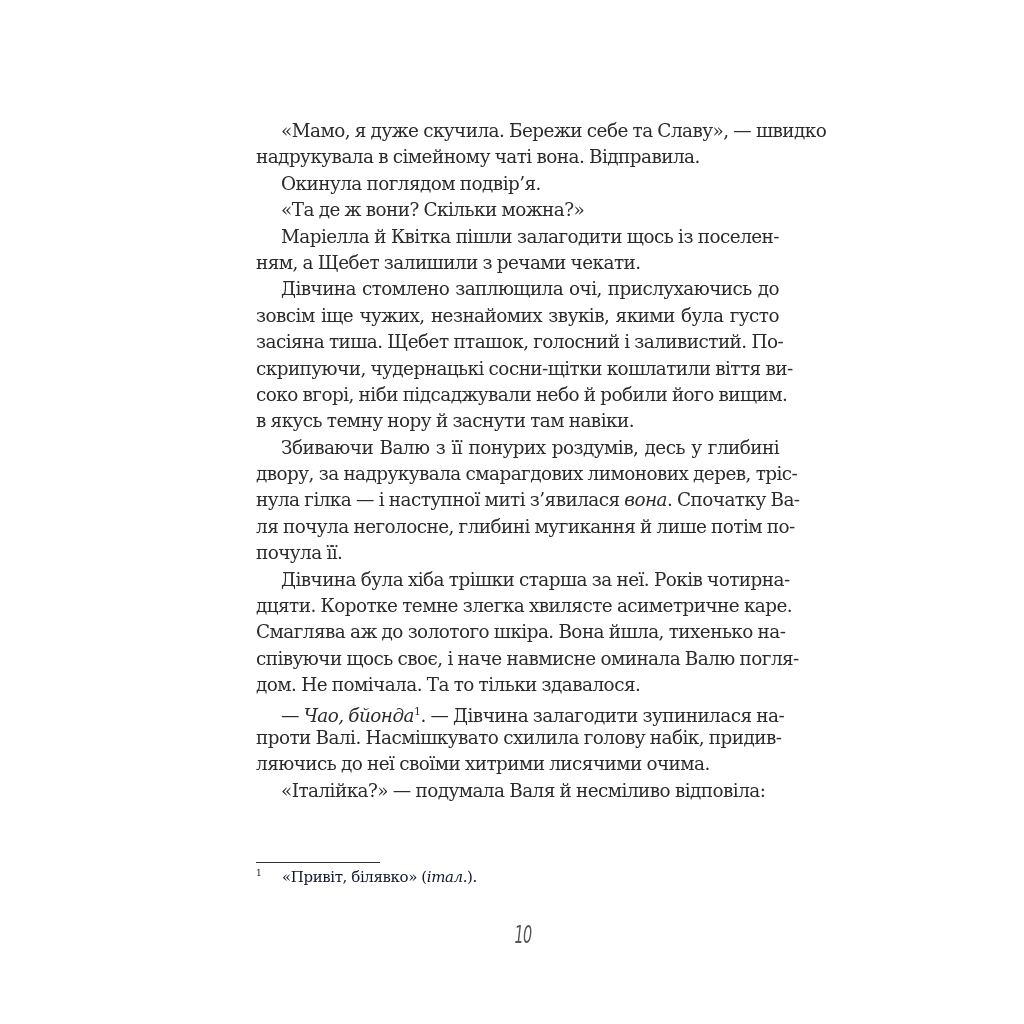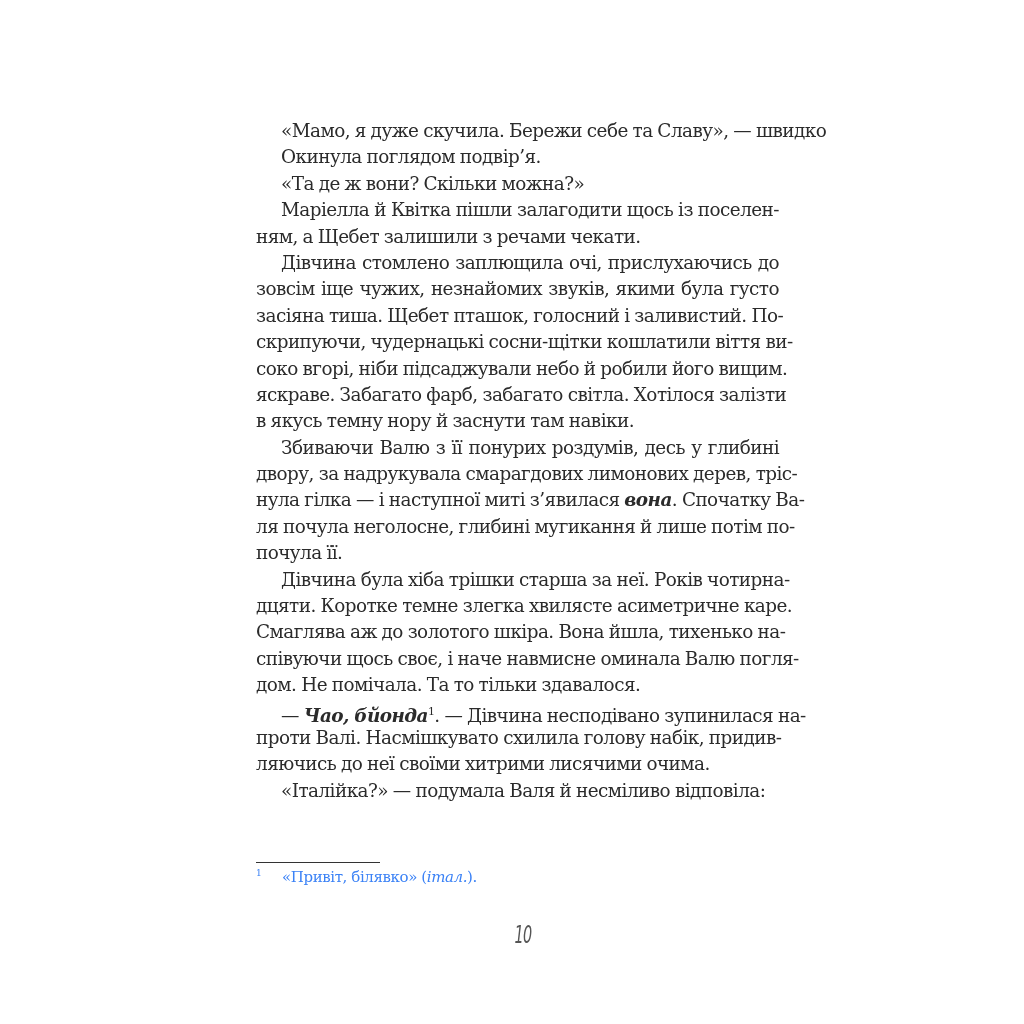--- a/index.html
+++ b/index.html
@@ -13,62 +13,62 @@
     font-family: "DejaVu Serif", serif;
     font-size: 18.4px;
     line-height: 26.4px;
     color: #2b2b2b;
     letter-spacing: -0.55px;
     word-spacing: -0.5px;
   }
   .line { white-space: nowrap; height: 26.4px; text-align: justify; text-align-last: justify; }
   .line.last { text-align-last: left; }
   .line.indent { padding-left: 25px; }
-  .line em { font-style: italic; font-weight: bold; }
+  .line em { font-style: italic; }
   .fn-rule { position: absolute; left: 256px; top: 862px; width: 124px; height: 1px; background: #333; }
   .footnote {
     position: absolute; left: 256px; top: 868px;
-    font-family: "DejaVu Serif", serif; font-size: 15px; color: #3b82f6; letter-spacing: -0.4px;
+    font-family: "DejaVu Serif", serif; font-size: 15px; color: #0f172a; letter-spacing: -0.4px;
   }
   .fn-mark { font-size: 9px; vertical-align: 6px; display: inline-block; width: 26px; }
   .sup { font-size: 11px; vertical-align: 7px; }
   .page-number {
     position: absolute; left: 505px; top: 921px; width: 36px; text-align: center;
     font-family: "DejaVu Sans", sans-serif; font-style: italic; font-weight: 300;
     font-size: 24px; color: #555; transform: scaleX(0.6); letter-spacing: -1px;
   }
 </style>
 </head>
 <body>
 
 <div class="page">
   <div class="text-block" id="text-block">
       <div class="line indent">«Мамо, я дуже скучила. Бережи себе та Славу», — швидко</div>
+      <div class="line last">надрукувала в сімейному чаті вона. Відправила.</div>
       <div class="line indent last">Окинула поглядом подвір’я.</div>
       <div class="line indent last">«Та де ж вони? Скільки можна?»</div>
       <div class="line indent">Маріелла й Квітка пішли залагодити щось із поселен-</div>
       <div class="line last">ням, а Щебет залишили з речами чекати.</div>
       <div class="line indent">Дівчина стомлено заплющила очі, прислухаючись до</div>
       <div class="line">зовсім іще чужих, незнайомих звуків, якими була густо</div>
       <div class="line">засіяна тиша. Щебет пташок, голосний і заливистий. По-</div>
       <div class="line">скрипуючи, чудернацькі сосни-щітки кошлатили віття ви-</div>
       <div class="line last">соко вгорі, ніби підсаджували небо й робили його вищим.</div>
-      <div class="line">яскраве. Забагато фарб, забагато світла. Хотілося залізти</div>
       <div class="line last">в якусь темну нору й заснути там навіки.</div>
       <div class="line indent">Збиваючи Валю з її понурих роздумів, десь у глибині</div>
       <div class="line">двору, за надрукувала смарагдових лимонових дерев, тріс-</div>
       <div class="line"><span>нула гілка — і наступної миті з’явилася </span><em>вона</em><span>. Спочатку Ва-</span></div>
       <div class="line">ля почула неголосне, глибині мугикання й лише потім по-</div>
       <div class="line last">почула її.</div>
       <div class="line indent">Дівчина була хіба трішки старша за неї. Років чотирна-</div>
       <div class="line">дцяти. Коротке темне злегка хвилясте асиметричне каре.</div>
       <div class="line">Смаглява аж до золотого шкіра. Вона йшла, тихенько на-</div>
       <div class="line">співуючи щось своє, і наче навмисне оминала Валю погля-</div>
       <div class="line last">дом. Не помічала. Та то тільки здавалося.</div>
-      <div class="line indent"><span>— </span><em>Чао, бйонда</em><span class="sup">1</span><span>. — Дівчина несподівано зупинилася на-</span></div>
+      <div class="line indent"><span>— </span><em>Чао, бйонда</em><span class="sup">1</span><span>. — Дівчина залагодити зупинилася на-</span></div>
       <div class="line">проти Валі. Насмішкувато схилила голову набік, придив-</div>
       <div class="line last">ляючись до неї своїми хитрими лисячими очима.</div>
       <div class="line indent last">«Італійка?» — подумала Валя й несміливо відповіла:</div>
     </div>
 
   <div class="fn-rule"></div>
   <div class="footnote">
     <span class="fn-mark">1</span><span>«Привіт, білявко» (</span><em>італ.</em><span>).</span>
   </div>
 

